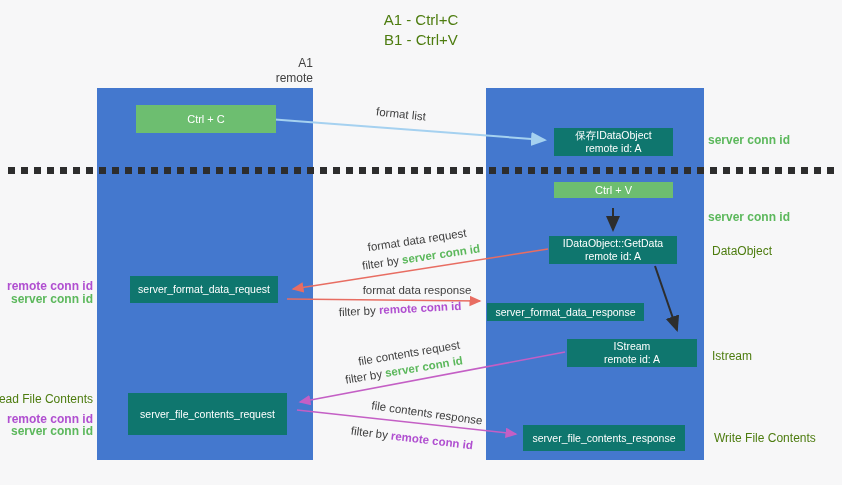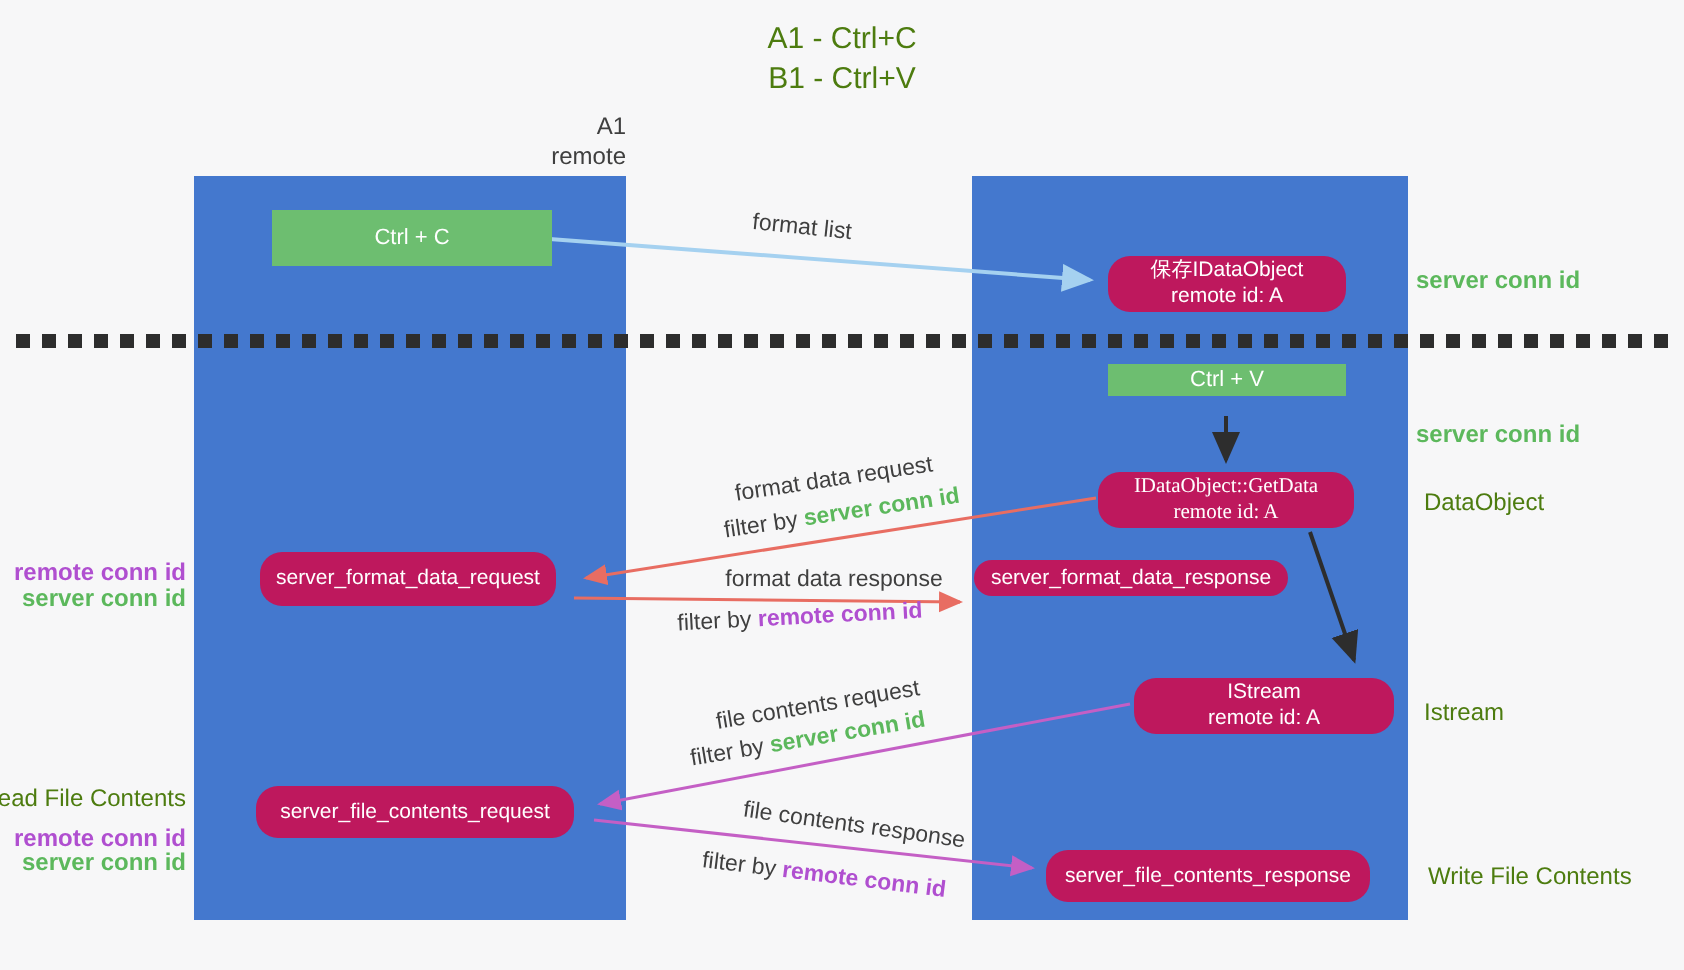--- a/index.html
+++ b/index.html
@@ -31,21 +31,21 @@
     position: absolute; left: 8px; top: 167px; width: 828px; height: 7px;
     background: repeating-linear-gradient(90deg, #2d2d2d 0 7px, transparent 7px 13px);
   }
   .node {
     position: absolute;
     display: flex; flex-direction: column; align-items: center; justify-content: center;
     color: #ffffff; font-size: 10.5px; line-height: 13px; text-align: center;
     white-space: nowrap;
   }
   .node.green  { background: #6dbe70; }
-  .node.orange { background: #be185d; border-radius: 11px; }
+  .node.orange { background: #0f766e; }
   .side-label { position: absolute; font-size: 12px; white-space: nowrap; }
   .dark   { color: #4d7c0f; }
   .greent { color: #5cb85c; font-weight: bold; }
   .purplet{ color: #b04fd0; font-weight: bold; }
   .flow-label {
     position: absolute; font-size: 11.5px; color: #3f3f3f; white-space: nowrap;
     transform-origin: center center;
   }
   .ra { text-align: right; }
   svg.arrows { position: absolute; left: 0; top: 0; pointer-events: none; }
@@ -104,39 +104,39 @@
 
   <div class="node orange" style="left:554px; top:128px; width:119px; height:28px;">
     <div>保存IDataObject</div>
     <div>remote id: A</div>
   </div>
 
   <div class="node green" style="left:554px; top:182px; width:119px; height:16px; font-size:11px;">
     <div>Ctrl + V</div>
   </div>
 
-  <div class="node orange" style="left:549px; top:236px; width:128px; height:28px;font-family:Liberation Serif, serif;">
+  <div class="node orange" style="left:549px; top:236px; width:128px; height:28px;">
     <div>IDataObject::GetData</div>
     <div>remote id: A</div>
   </div>
 
   <div class="node orange" style="left:130px; top:276px; width:148px; height:27px;">
     <div>server_format_data_request</div>
   </div>
 
-  <div class="node orange" style="left:487px; top:280px; width:157px; height:18px;">
+  <div class="node orange" style="left:487px; top:303px; width:157px; height:18px;">
     <div>server_format_data_response</div>
   </div>
 
   <div class="node orange" style="left:567px; top:339px; width:130px; height:28px;">
     <div>IStream</div>
     <div>remote id: A</div>
   </div>
 
-  <div class="node orange" style="left:128px; top:393px; width:159px; height:26px;">
+  <div class="node orange" style="left:128px; top:393px; width:159px; height:42px;">
     <div>server_file_contents_request</div>
   </div>
 
   <div class="node orange" style="left:523px; top:425px; width:162px; height:26px;">
     <div>server_file_contents_response</div>
   </div>
 
   <div class="side-label greent" style="left:708px; top:133px;">server conn id</div>
   <div class="side-label greent" style="left:708px; top:210px;">server conn id</div>
   <div class="side-label dark" style="left:712px; top:244px;">DataObject</div>

